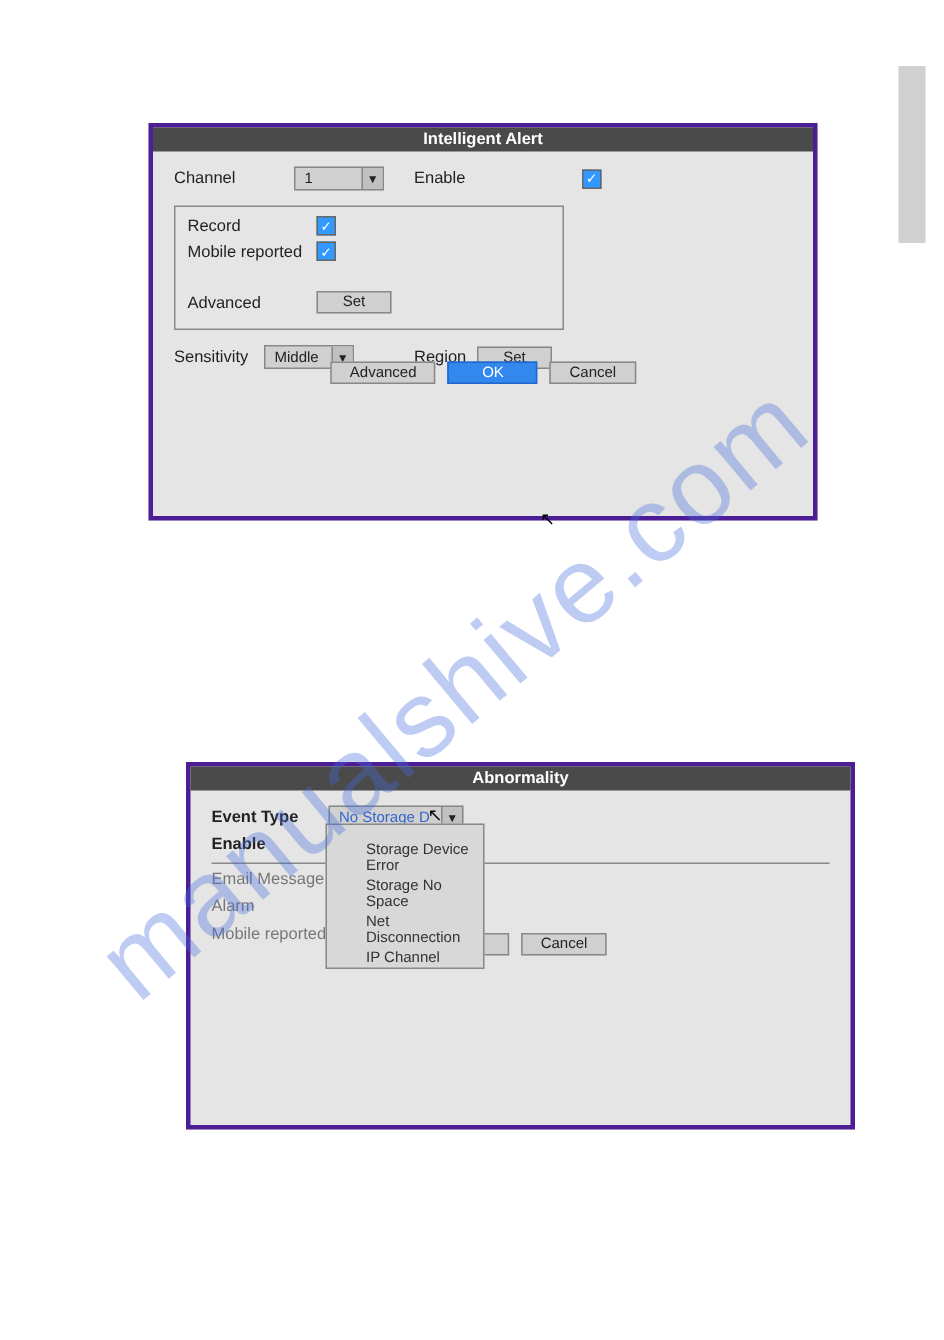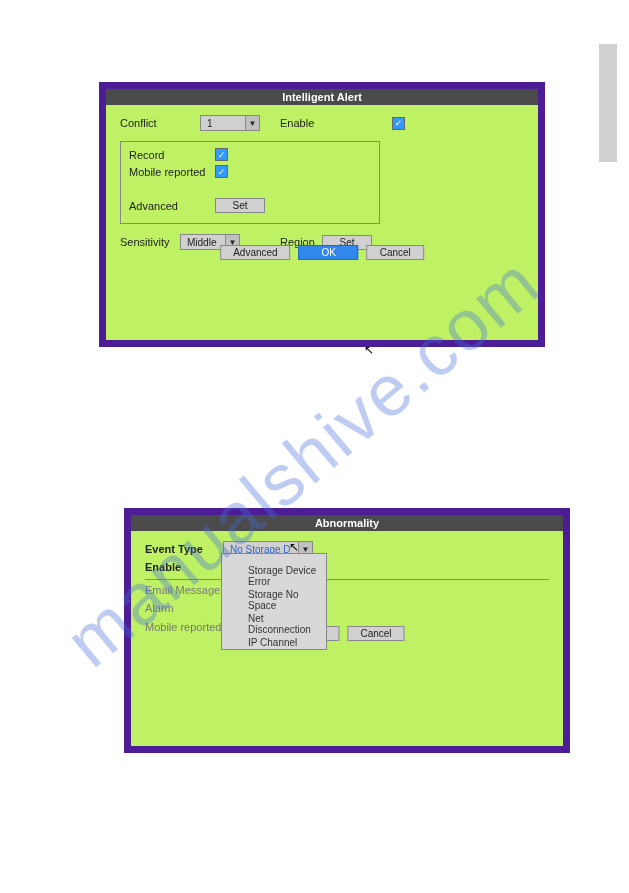--- a/index.html
+++ b/index.html
@@ -33,22 +33,22 @@
       transform-origin: left top;
       pointer-events: none;
       z-index: 100;
       letter-spacing: 2px;
       white-space: nowrap;
       top: 620px;
       left: 50px;
     }
     .panel {
       position: absolute;
-      background: #bef264;
-      border: 7px solid #4c1d95;
+      background: #e5e5e5;
+      border: 3px solid #4c1d95;
     }
     .panel-title {
       background: #4a4a4a;
       color: #fff;
       text-align: center;
       font-size: 11px;
       padding: 2px;
       font-weight: bold;
     }
     .panel-body {
@@ -179,21 +179,21 @@
 <body>
 
 <div class="scrollbar-indicator"></div>
 
 <div class="watermark">manualshive.com</div>
 
 <div id="panel1" class="panel">
   <div class="panel-title">Intelligent Alert</div>
   <div class="panel-body">
     <div class="row">
-      <span class="label" style="width:80px">Conflict</span>
+      <span class="label" style="width:80px">Channel</span>
       <span class="dropdown" style="width:60px">
         <span class="val">1</span>
         <span class="arrow">▼</span>
       </span>
       <span class="label" style="margin-left:20px; width:50px">Enable</span>
       <span class="checkbox" style="margin-left:62px">✓</span>
     </div>
 
     <div class="box" style="width:260px">
       <div class="row">

